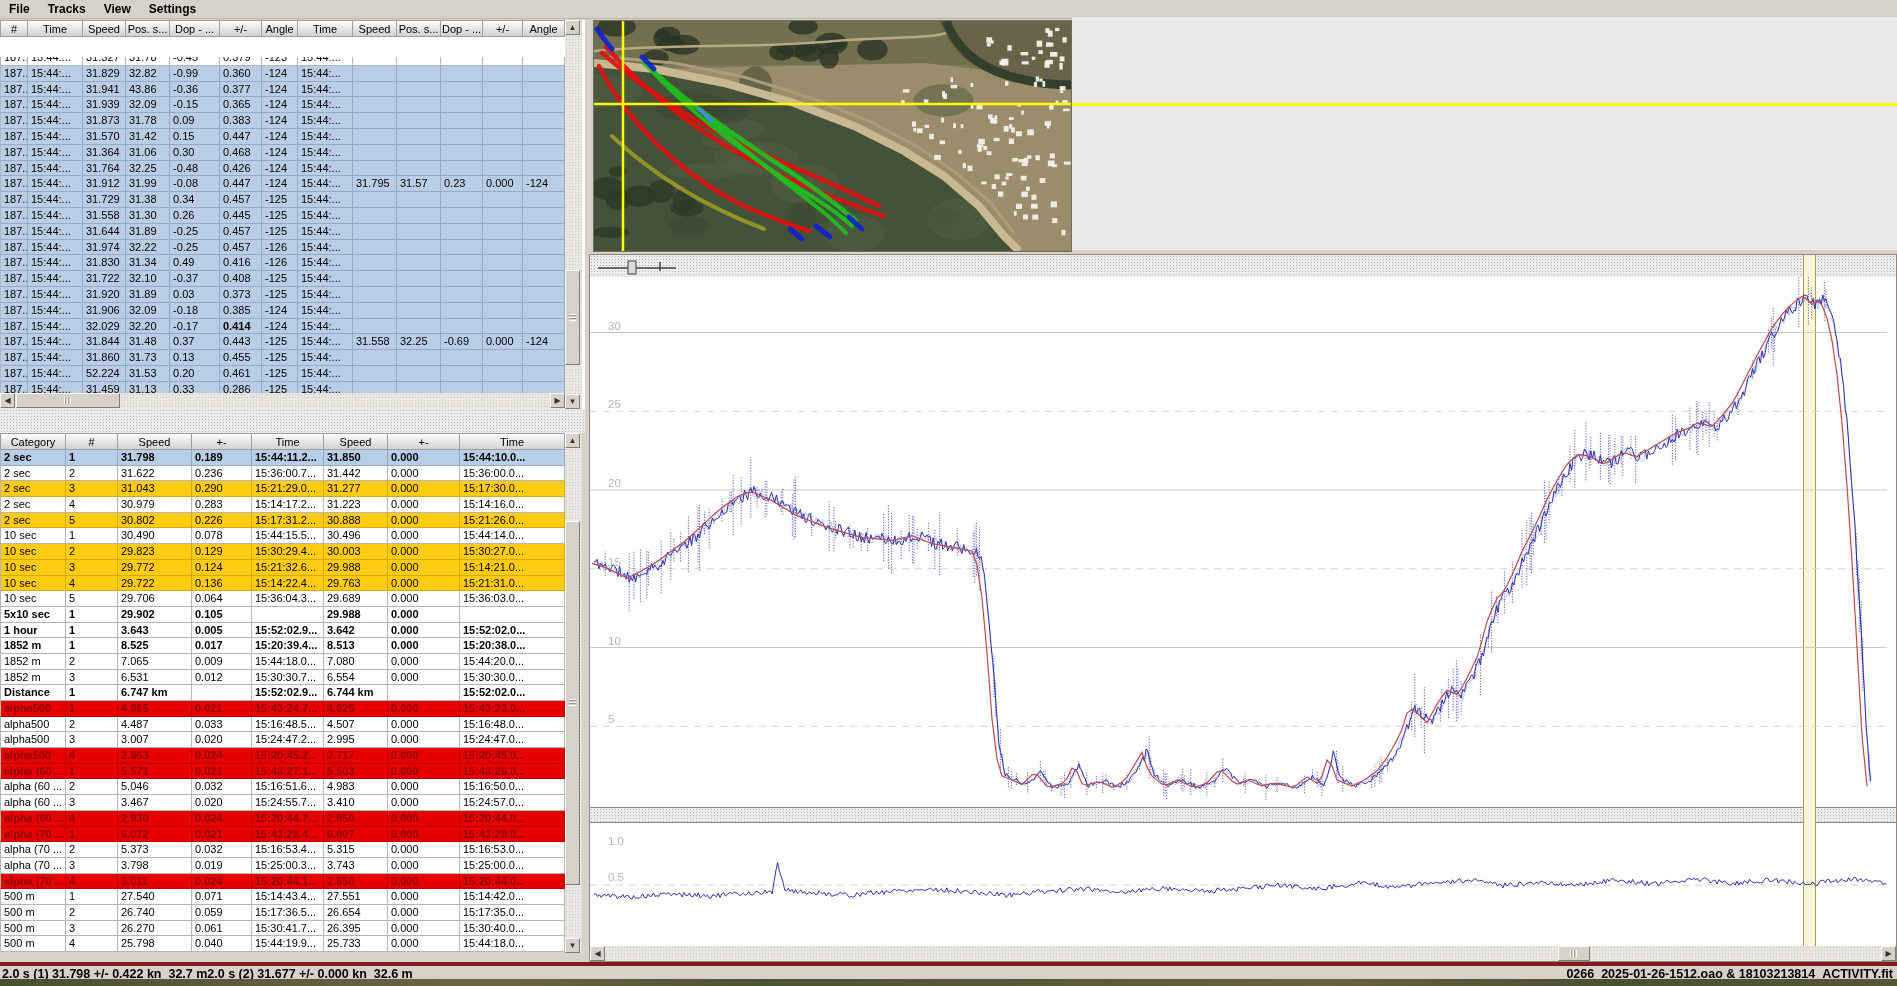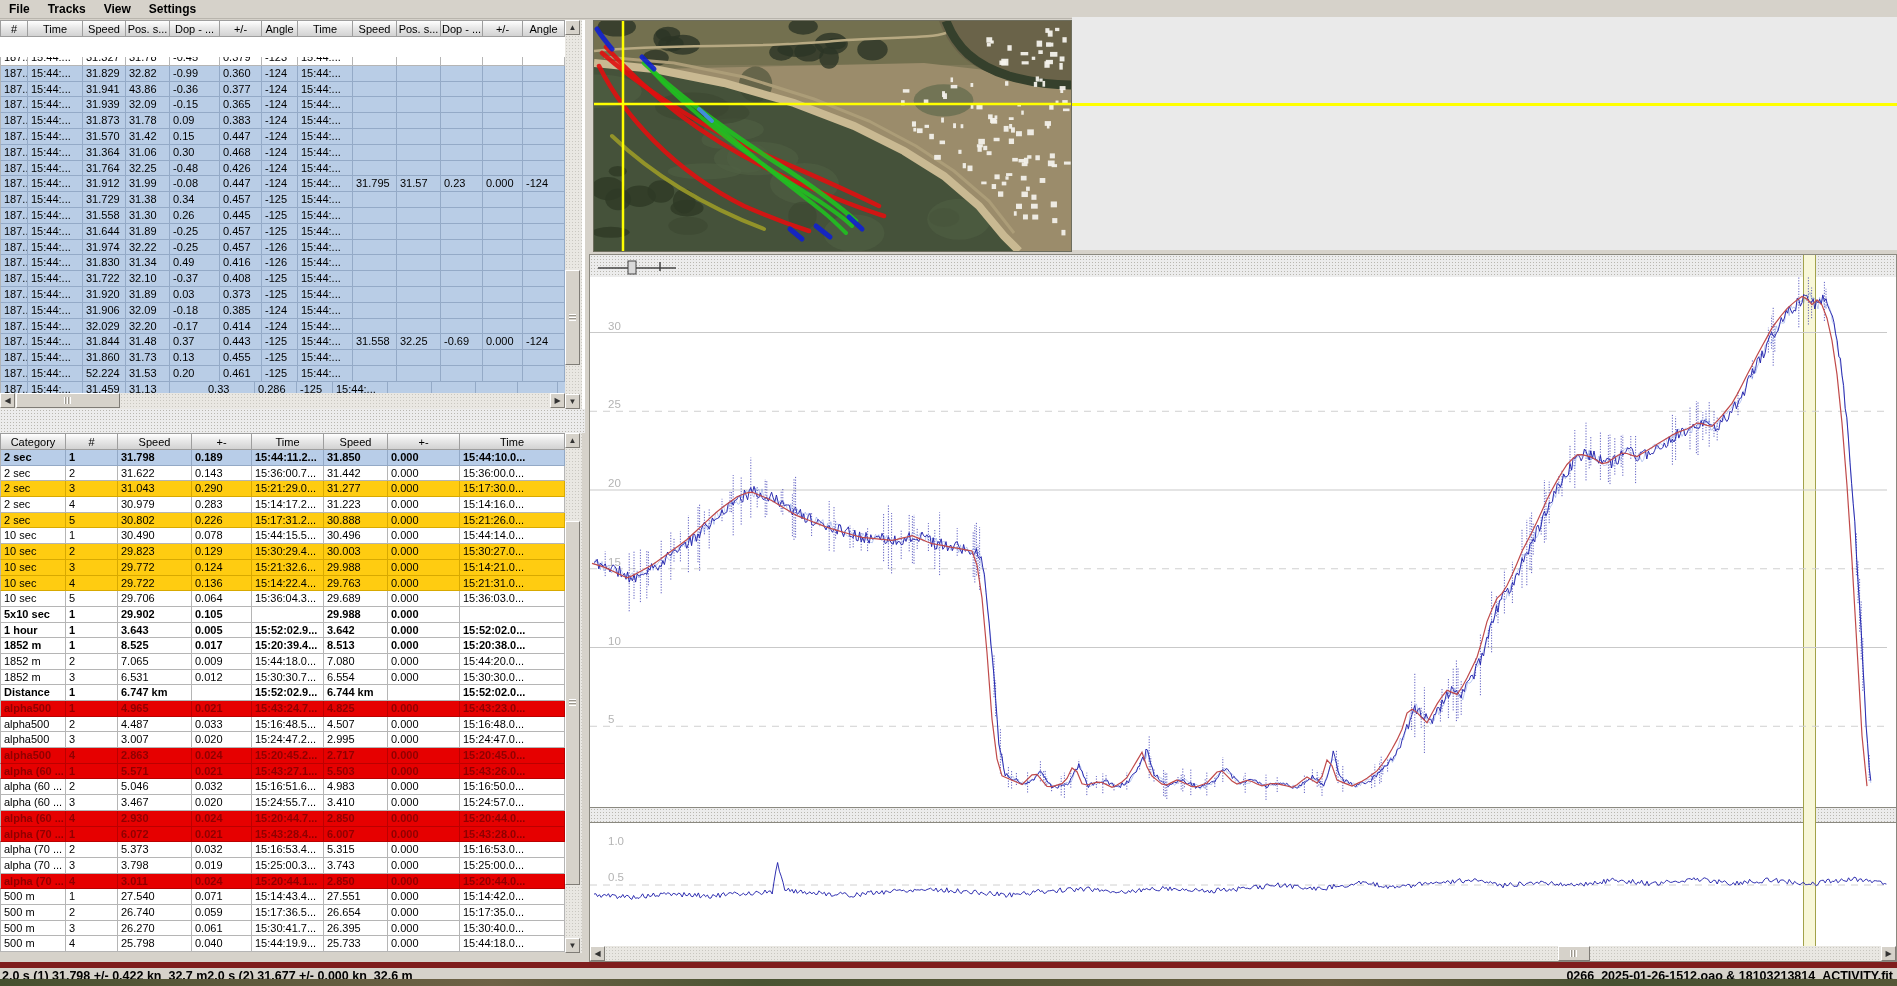--- a/index.html
+++ b/index.html
@@ -54,21 +54,21 @@
   #chart-top-strip{position:absolute;left:0;top:0;width:1306px;height:22px;z-index:0;}
   #chart-mid-strip{position:absolute;left:0;top:552px;width:1306px;height:16px;z-index:0;border-top:1px solid #8a887f;border-bottom:1px solid #8a887f;box-sizing:border-box;}
   #cursor-band{position:absolute;top:0;height:693px;width:13px;z-index:1;
                background:#f8f7d8;border-left:1px solid #a2a24a;border-right:1px solid #a2a24a;box-sizing:border-box;}
   #mainchart{position:absolute;left:0;top:22px;z-index:2;}
   #botchart{position:absolute;left:0;top:568px;z-index:2;}
   #chart-hscroll{position:absolute;left:0;top:691px;width:1306px;height:15px;z-index:3;}
   #zoom-slider{position:absolute;left:8px;top:4px;width:80px;height:16px;z-index:2;}
   
   #statusbar{position:absolute;left:0;top:962px;width:1897px;height:17px;background:#d6d2ca;
-             border-top:6px solid #7f1d1d;font-size:12.5px;font-weight:bold;white-space:pre;}
+             border-top:4px solid #7f1d1d;font-size:12.5px;font-weight:bold;white-space:pre;}
   #status-left{position:absolute;left:2px;top:1px;}
   #status-right{position:absolute;right:4px;top:1px;}
   #desktop-strip{position:absolute;left:0;top:979px;width:1897px;height:7px;
       background:linear-gradient(90deg,#45502f,#5d5a3c 12%,#6e6246 26%,#4a5433 40%,#59593a 55%,#6b5f41 70%,#475132 85%,#555737 100%);}
   text{font-family:"Liberation Sans",sans-serif;}
 </style>
 </head>
 <body>
 
 <div id="app">
@@ -351,21 +351,21 @@
           <div class="td" style="width: 42px; line-height: 14.8px;"></div>
           <div class="td" style="width: 40px; line-height: 14.8px;"></div>
           <div class="td" style="width: 42px; line-height: 14.8px;"></div>
         </div>
         <div class="tr t-blue" style="height: 15.8px;">
           <div class="td" style="width: 28px; line-height: 14.8px;">187...</div>
           <div class="td" style="width: 55px; line-height: 14.8px;">15:44:...</div>
           <div class="td" style="width: 43px; line-height: 14.8px;">32.029</div>
           <div class="td" style="width: 44px; line-height: 14.8px;">32.20</div>
           <div class="td" style="width: 50px; line-height: 14.8px;">-0.17</div>
-          <div class="td" style="width: 42px; line-height: 14.8px;">0.414</div>
+          <div class="td" style="width: 42px; line-height: 14.8px; font-weight: bold;">0.414</div>
           <div class="td" style="width: 36px; line-height: 14.8px;">-124</div>
           <div class="td" style="width: 55px; line-height: 14.8px;">15:44:...</div>
           <div class="td" style="width: 44px; line-height: 14.8px;"></div>
           <div class="td" style="width: 44px; line-height: 14.8px;"></div>
           <div class="td" style="width: 42px; line-height: 14.8px;"></div>
           <div class="td" style="width: 40px; line-height: 14.8px;"></div>
           <div class="td" style="width: 42px; line-height: 14.8px;"></div>
         </div>
         <div class="tr t-blue" style="height: 15.8px;">
           <div class="td" style="width: 28px; line-height: 14.8px;">187...</div>
@@ -410,21 +410,21 @@
           <div class="td" style="width: 44px; line-height: 14.8px;"></div>
           <div class="td" style="width: 42px; line-height: 14.8px;"></div>
           <div class="td" style="width: 40px; line-height: 14.8px;"></div>
           <div class="td" style="width: 42px; line-height: 14.8px;"></div>
         </div>
         <div class="tr t-blue" style="height: 15.8px;">
           <div class="td" style="width: 28px; line-height: 14.8px;">187...</div>
           <div class="td" style="width: 55px; line-height: 14.8px;">15:44:...</div>
           <div class="td" style="width: 43px; line-height: 14.8px;">31.459</div>
           <div class="td" style="width: 44px; line-height: 14.8px;">31.13</div>
-          <div class="td" style="width: 50px; line-height: 14.8px; margin-left: 35px;">0.33</div>
+          <div class="td" style="width: 50px; line-height: 14.8px;">0.33</div>
           <div class="td" style="width: 42px; line-height: 14.8px;">0.286</div>
           <div class="td" style="width: 36px; line-height: 14.8px;">-125</div>
           <div class="td" style="width: 55px; line-height: 14.8px;">15:44:...</div>
           <div class="td" style="width: 44px; line-height: 14.8px;"></div>
           <div class="td" style="width: 44px; line-height: 14.8px;"></div>
           <div class="td" style="width: 42px; line-height: 14.8px;"></div>
           <div class="td" style="width: 40px; line-height: 14.8px;"></div>
           <div class="td" style="width: 42px; line-height: 14.8px;"></div>
         </div>
         <div class="tr t-blue" style="height: 15.8px;">
@@ -480,21 +480,21 @@
           <div class="td" style="width: 60px; line-height: 14.7px;">0.189</div>
           <div class="td" style="width: 72px; line-height: 14.7px;">15:44:11.2...</div>
           <div class="td" style="width: 64px; line-height: 14.7px;">31.850</div>
           <div class="td" style="width: 72px; line-height: 14.7px;">0.000</div>
           <div class="td" style="width: 105px; line-height: 14.7px;">15:44:10.0...</div>
         </div>
         <div class="tr r-white" style="height: 15.7px;">
           <div class="td" style="width: 66px; line-height: 14.7px;">2 sec</div>
           <div class="td" style="width: 52px; line-height: 14.7px;">2</div>
           <div class="td" style="width: 74px; line-height: 14.7px;">31.622</div>
-          <div class="td" style="width: 60px; line-height: 14.7px;">0.143</div>
+          <div class="td" style="width: 60px; line-height: 14.7px;">0.236</div>
           <div class="td" style="width: 72px; line-height: 14.7px;">15:36:00.7...</div>
           <div class="td" style="width: 64px; line-height: 14.7px;">31.442</div>
           <div class="td" style="width: 72px; line-height: 14.7px;">0.000</div>
           <div class="td" style="width: 105px; line-height: 14.7px;">15:36:00.0...</div>
         </div>
         <div class="tr r-yellow" style="height: 15.7px;">
           <div class="td" style="width: 66px; line-height: 14.7px;">2 sec</div>
           <div class="td" style="width: 52px; line-height: 14.7px;">3</div>
           <div class="td" style="width: 74px; line-height: 14.7px;">31.043</div>
           <div class="td" style="width: 60px; line-height: 14.7px;">0.290</div>

